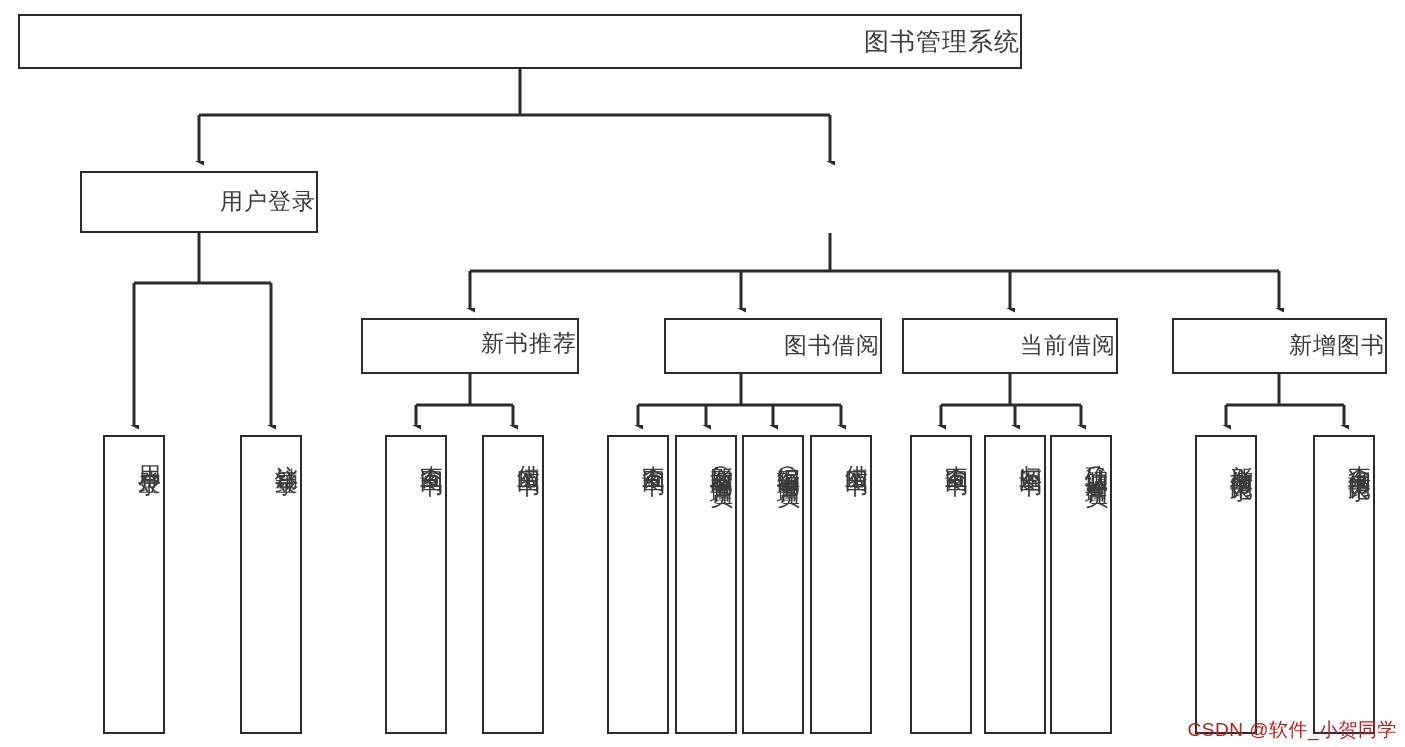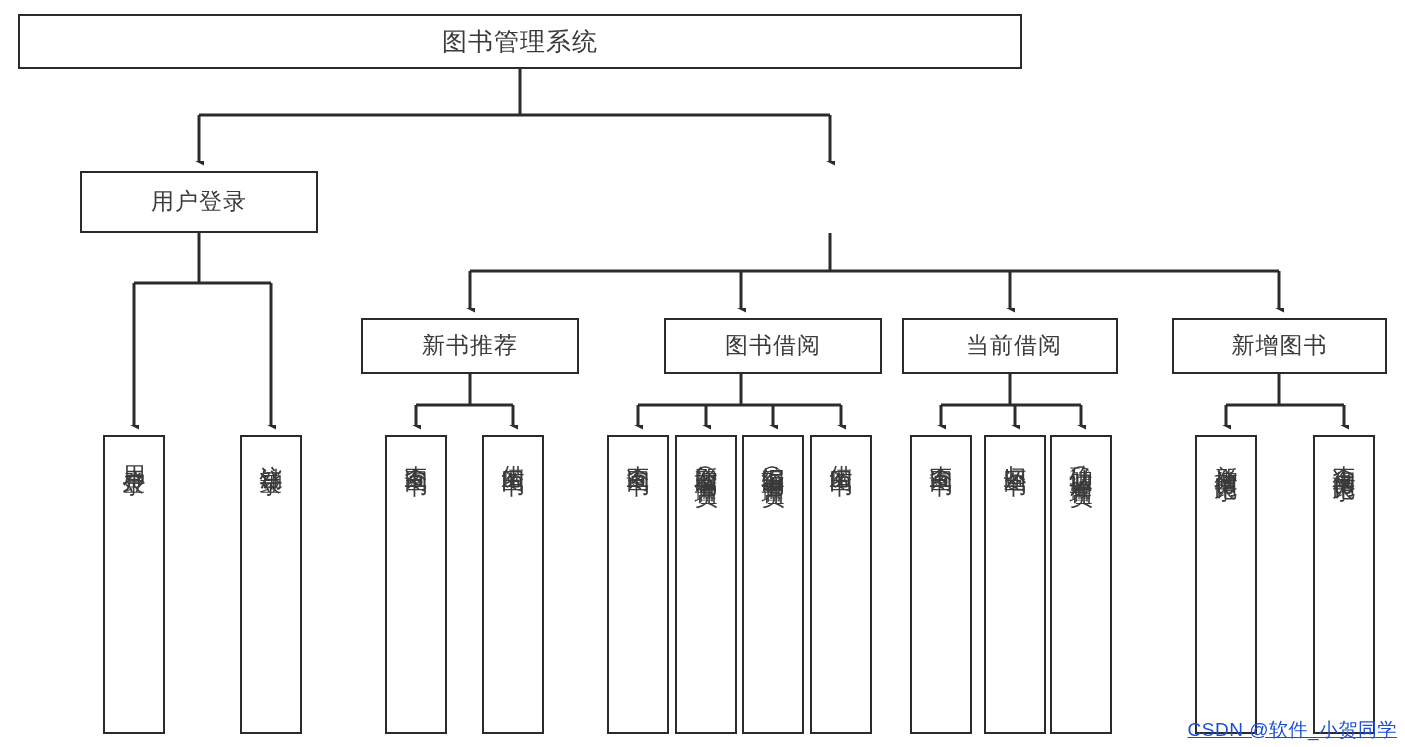--- a/index.html
+++ b/index.html
@@ -27,21 +27,21 @@
     height: 747px;
     pointer-events: none;
   }
   .node {
     position: absolute;
     box-sizing: border-box;
     background: #ffffff;
     border: 2.2px solid #2b2b2b;
     display: flex;
     align-items: center;
-    justify-content: center;
+    justify-content: flex-end;
     color: #3a3a3a;
     line-height: 1.18;
   }
   .node.level-root {
     font-size: 25px;
   }
   .node.level-two {
     font-size: 23px;
   }
   .node.leaf {
@@ -126,21 +126,21 @@
   </svg>
 
   <div class="node level-root" style="left: 18px; top: 14px; width: 1004px; height: 55px;">
     <span class="node-label">图书管理系统</span>
   </div>
 
   <div class="node level-two" style="left: 80px; top: 171px; width: 238px; height: 62px;">
     <span class="node-label">用户登录</span>
   </div>
 
-  <div class="node level-two" style="left: 361px; top: 318px; width: 218px; height: 56px;">
+  <div class="node level-two" style="left: 361px; top: 318px; width: 218px; height: 56px; font-family: Liberation Mono, monospace;">
     <span class="node-label">新书推荐</span>
   </div>
   <div class="node level-two" style="left: 632px; top: 318px; width: 218px; height: 56px; margin-left: 32px;">
     <span class="node-label">图书借阅</span>
   </div>
   <div class="node level-two" style="left: 902px; top: 318px; width: 216px; height: 56px; padding-left: 8px;">
     <span class="node-label">当前借阅</span>
   </div>
   <div class="node level-two" style="left: 1172px; top: 318px; width: 215px; height: 56px;">
     <span class="node-label">新增图书</span>
@@ -179,14 +179,14 @@
   <div class="node leaf" style="left: 1050px; top: 435px; width: 62px; height: 299px;">
     <span class="leaf-label">确认归还（管理员）</span>
   </div>
   <div class="node leaf" style="left: 1195px; top: 435px; width: 62px; height: 299px;">
     <span class="leaf-label">新增借阅记录</span>
   </div>
   <div class="node leaf" style="left: 1313px; top: 435px; width: 62px; height: 299px;">
     <span class="leaf-label">查询借阅记录</span>
   </div>
 
-  <div id="watermark" style="color: #1d4ed8; text-decoration: underline;">CSDN @软件_小贺同学</div>
+  <div id="watermark" style="color: #b91c1c;">CSDN @软件_小贺同学</div>
 </div>
 
 </body></html>

